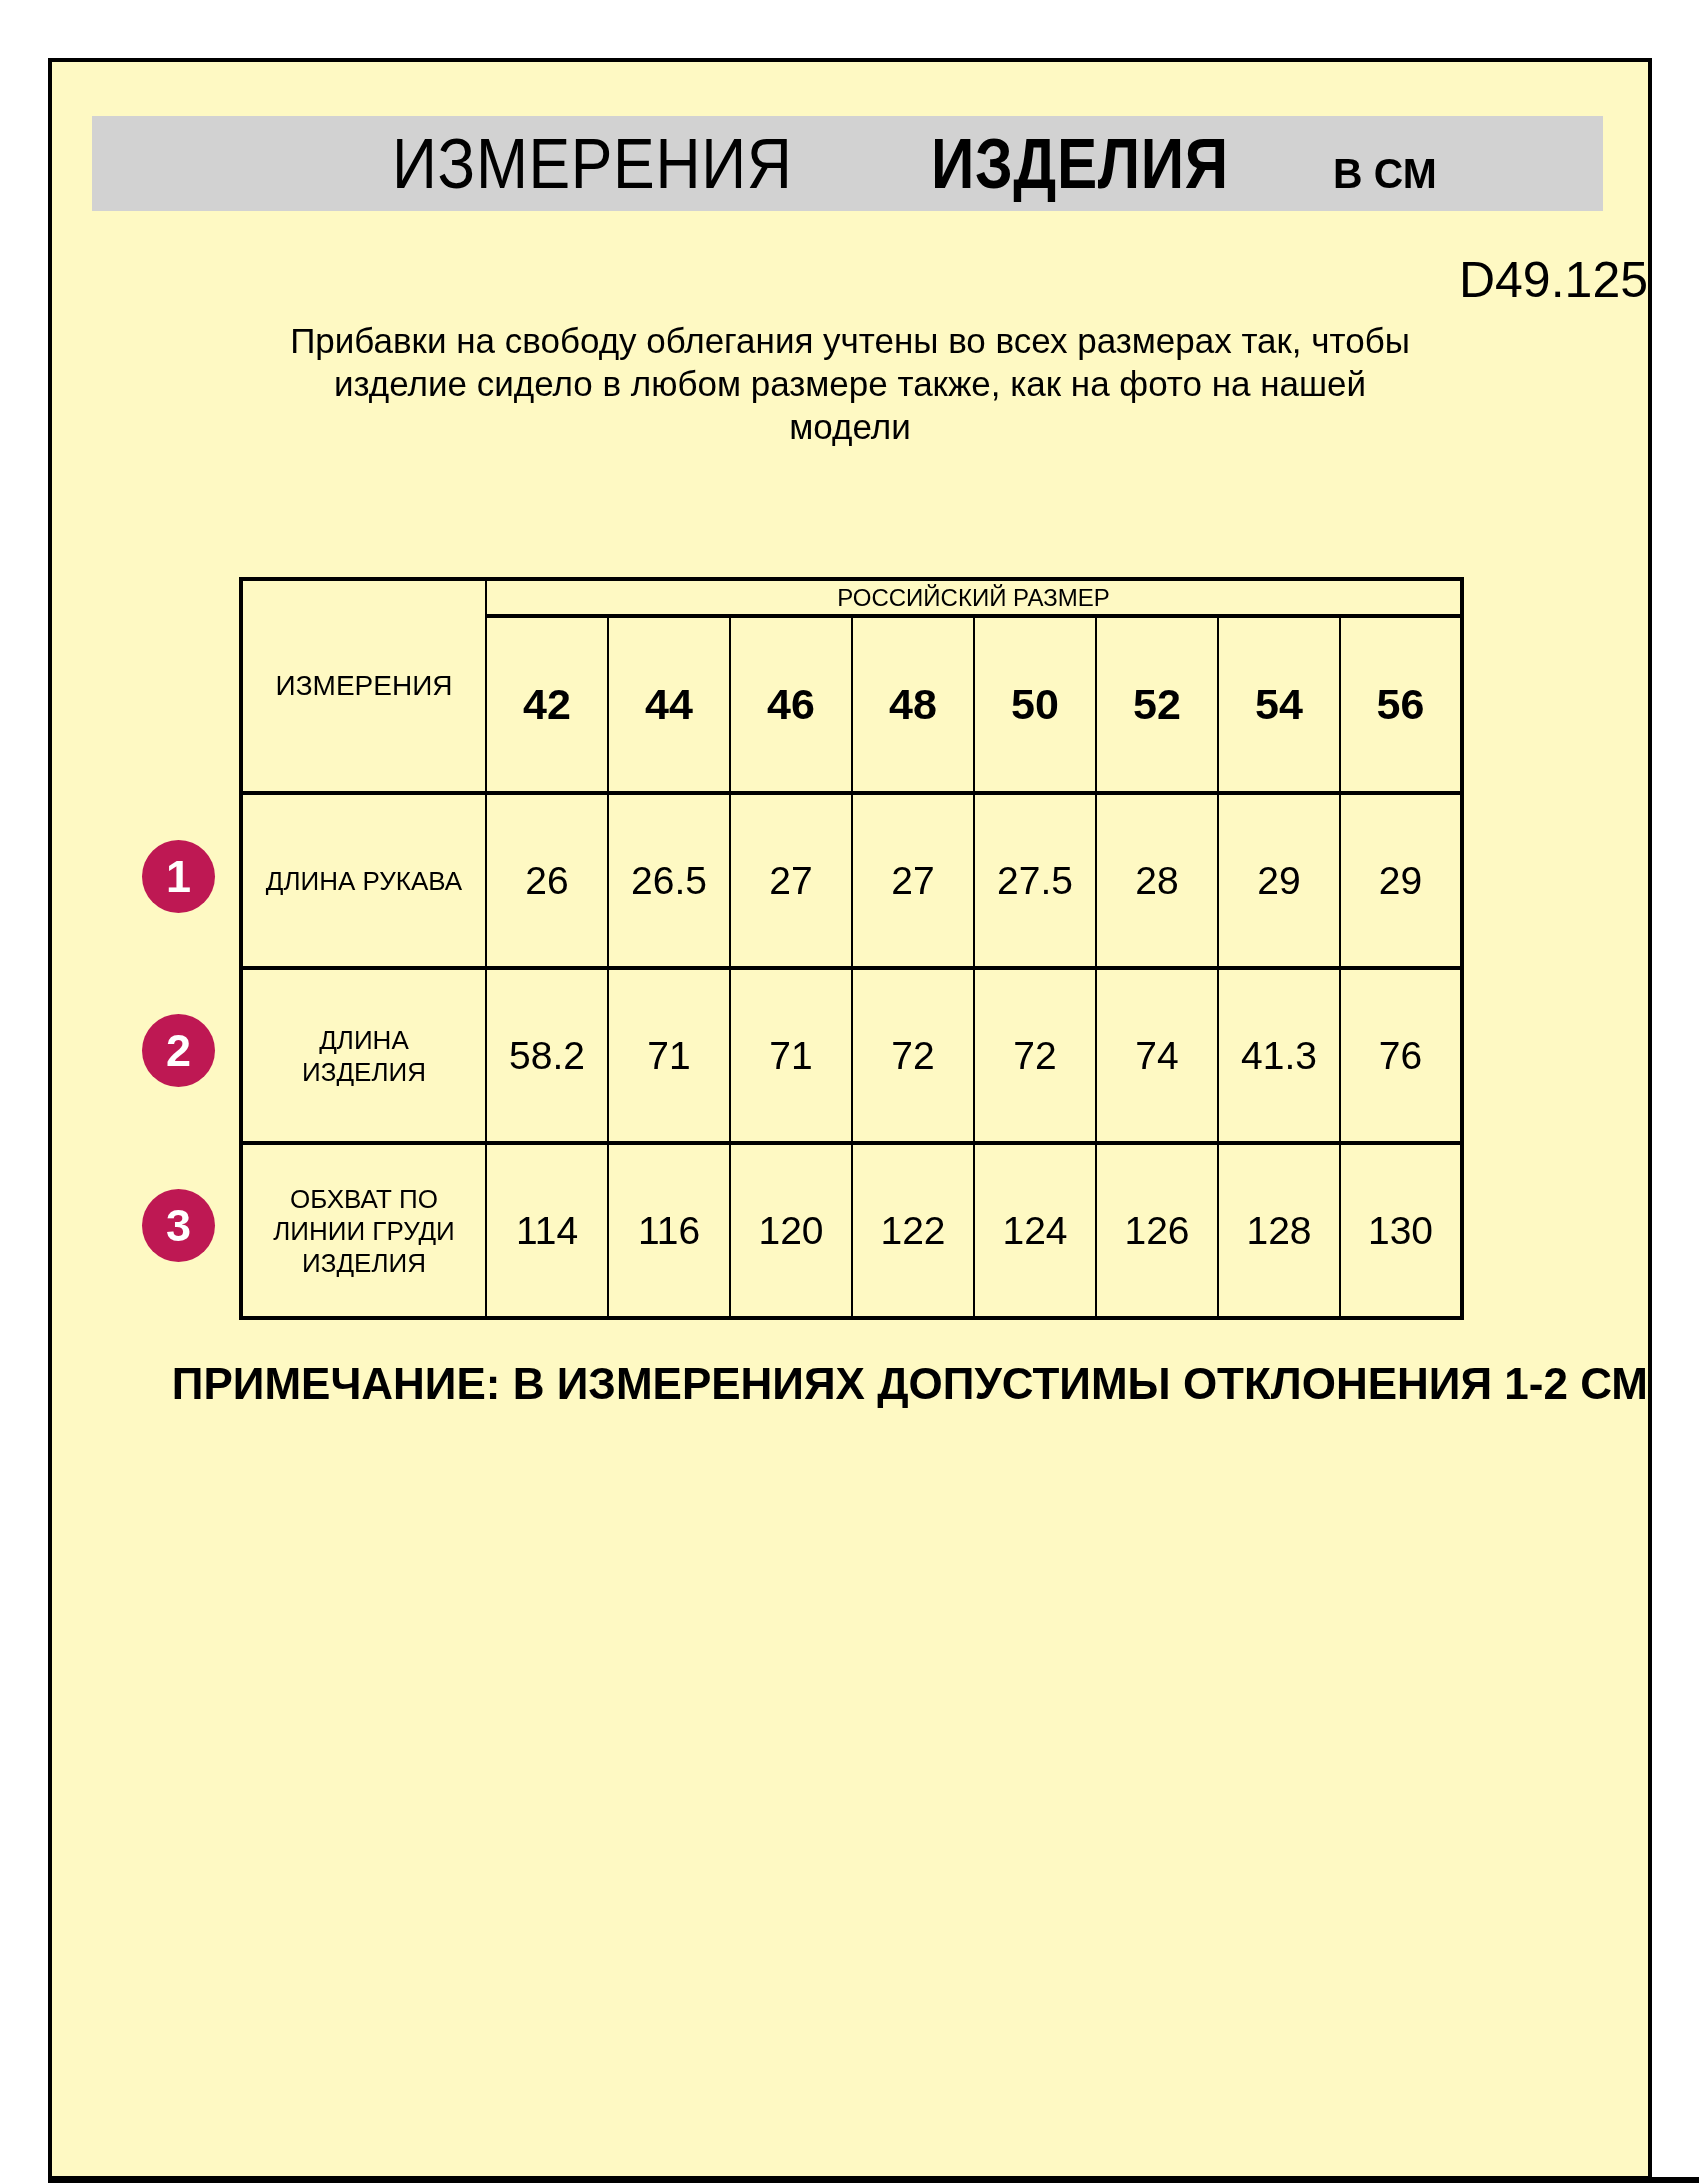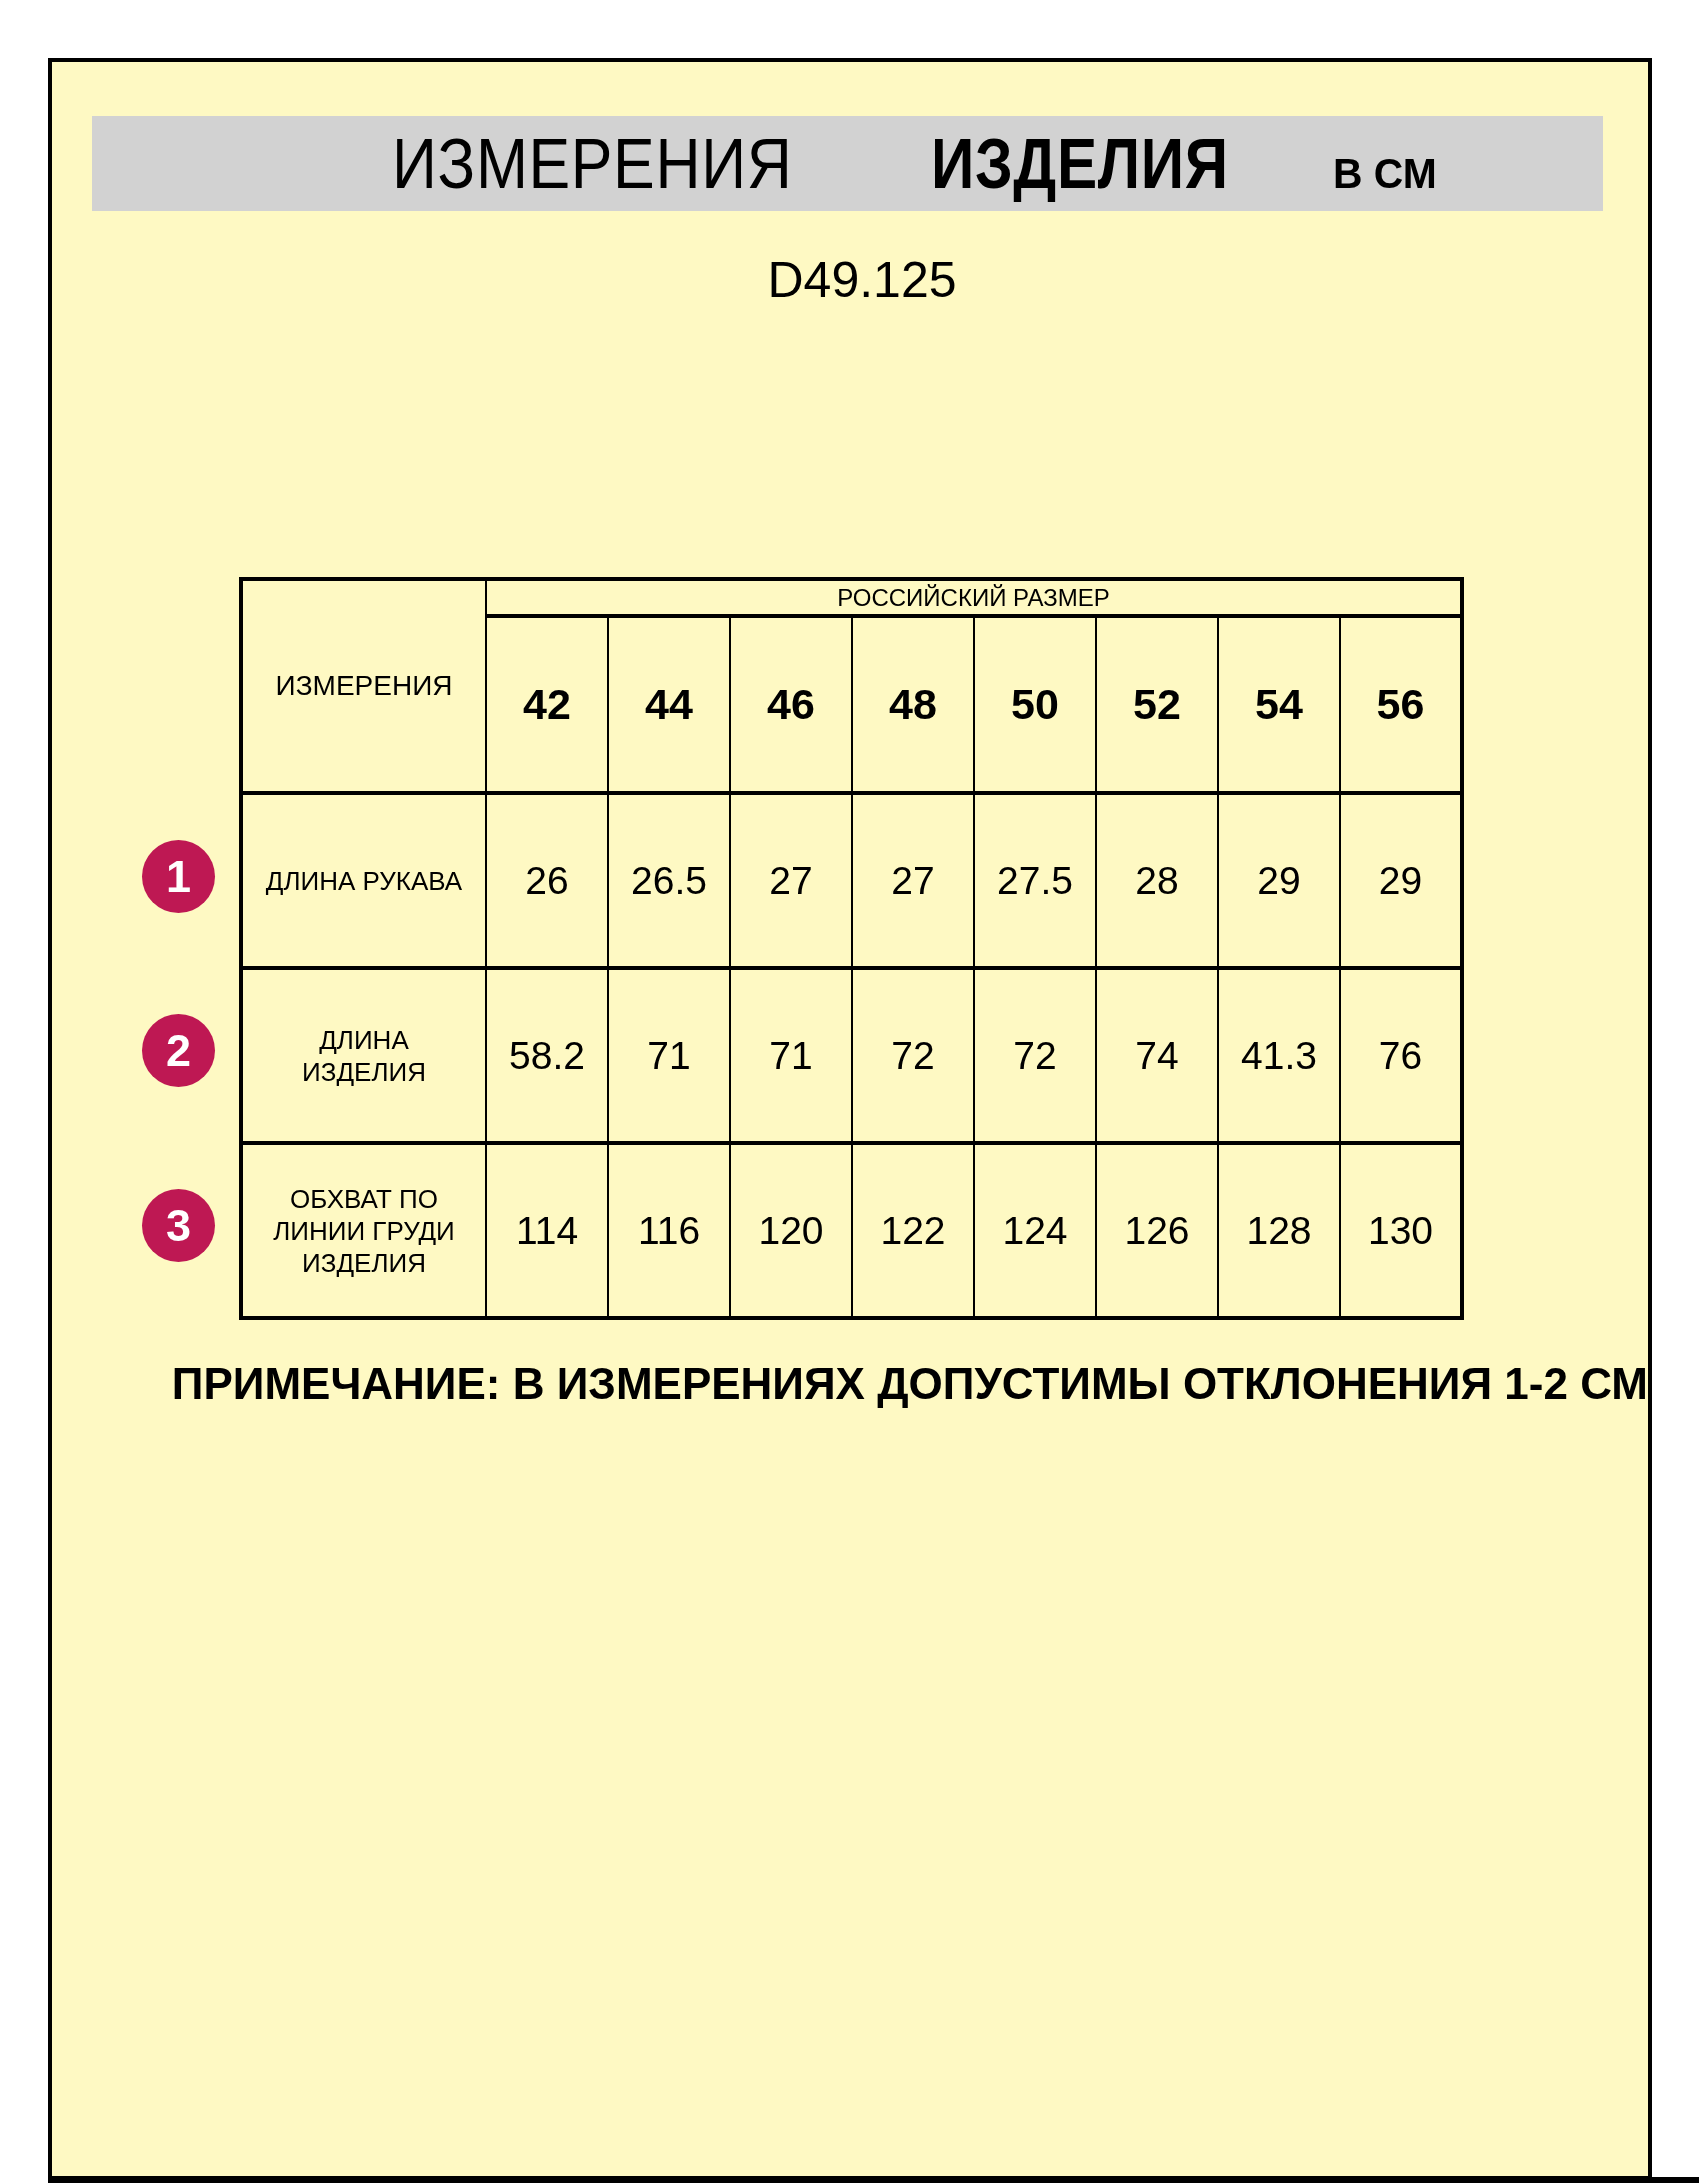--- a/index.html
+++ b/index.html
@@ -30,22 +30,22 @@
     display:inline-block;font-size:71px;font-weight:bold;
     transform:scaleX(.85);transform-origin:left center;
     margin-left:84px;letter-spacing:0.7px;
   }
   .title-unit{
     display:inline-block;font-size:43px;font-weight:bold;
     transform:scaleX(.95);transform-origin:left center;margin-left:52px;
   }
   
   .code{
-    position:absolute;left:12px;top:190px;width:100%;
-    text-align:center;font-size:50px;line-height:56px;
+    position:absolute;left:0;top:190px;width:100%;
+    text-align:right;font-size:50px;line-height:56px;
   }
   .desc{
     position:absolute;left:0;top:257px;width:100%;
     text-align:center;font-size:35px;line-height:43px;
   }
   .note{
     position:absolute;left:0;top:1297px;width:100%;
     text-align:right;font-size:44px;font-weight:bold;letter-spacing:0px;
   }
   
@@ -82,20 +82,25 @@
 <body style="--accent: #BE1853; --bar-bg: #D2D2D2;">
 
 <div class="frame">
 
   <div class="header-bar">
     <span class="title-main">ИЗМЕРЕНИЯ</span><span class="title-emph">ИЗДЕЛИЯ</span><span class="title-unit">В СМ</span>
   </div>
 
   <div class="code">D49.125</div>
 
+  <div class="desc">
+    <div>Прибавки на свободу облегания учтены во всех размерах так, чтобы</div>
+    <div>изделие сидело в любом размере также, как на фото на нашей</div>
+    <div>модели</div>
+  </div>
 
   <table class="size-table">
     <colgroup>
         <col style="width: 245px;">
         <col style="width: 122px;">
         <col style="width: 122px;">
         <col style="width: 122px;">
         <col style="width: 122px;">
         <col style="width: 122px;">
         <col style="width: 122px;">

